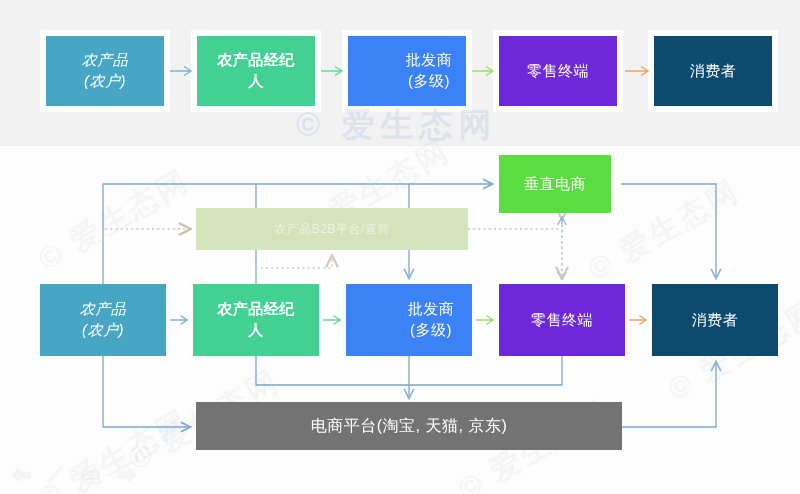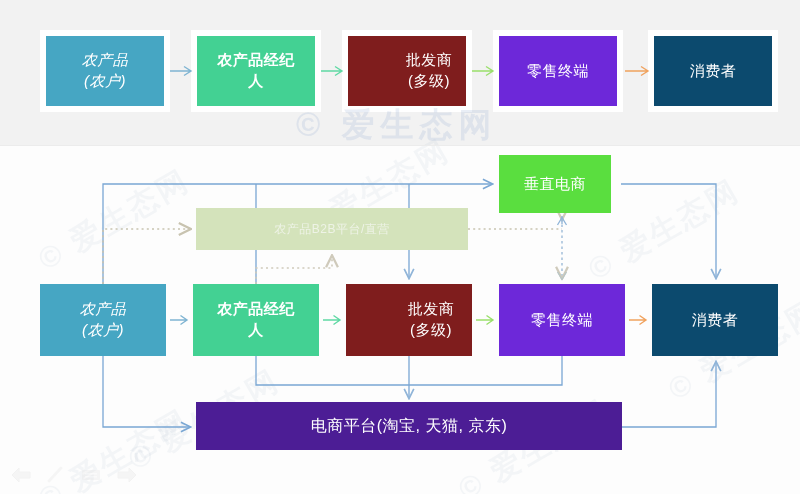--- a/index.html
+++ b/index.html
@@ -26,26 +26,26 @@
     font-size: 15px;
     line-height: 1.38;
     letter-spacing: .5px;
     white-space: pre-line;
     z-index: 6;
   }
   .node.shadow { box-shadow: 0 0 0 6px #ffffff; }
 
   .c-farm      { background: #46a6c3; font-style: italic; }
   .c-broker    { background: #43d193; font-weight: bold; }
-  .c-wholesale { background: #7f1d1d; padding-left: 44px; }
+  .c-wholesale { background: #3b82f6; padding-left: 44px; }
   .c-retail    { background: #6d28d9; }
   .c-consumer  { background: #0c4a6e; }
   .c-vertical  { background: #5ade3f; }
   .c-b2b       { background: #d4e3bb; color: #eef3e6; }
-  .c-plat      { background: #4c1d95; }
+  .c-plat      { background: #737373; }
 
   
   svg.layer { position: absolute; left: 0; top: 0; width: 800px; height: 494px;
               overflow: visible; pointer-events: none; }
   svg.layer.behind { z-index: 3; }
   svg.layer.front  { z-index: 8; }
 
   
   .wm {
     position: absolute; pointer-events: none; user-select: none;

